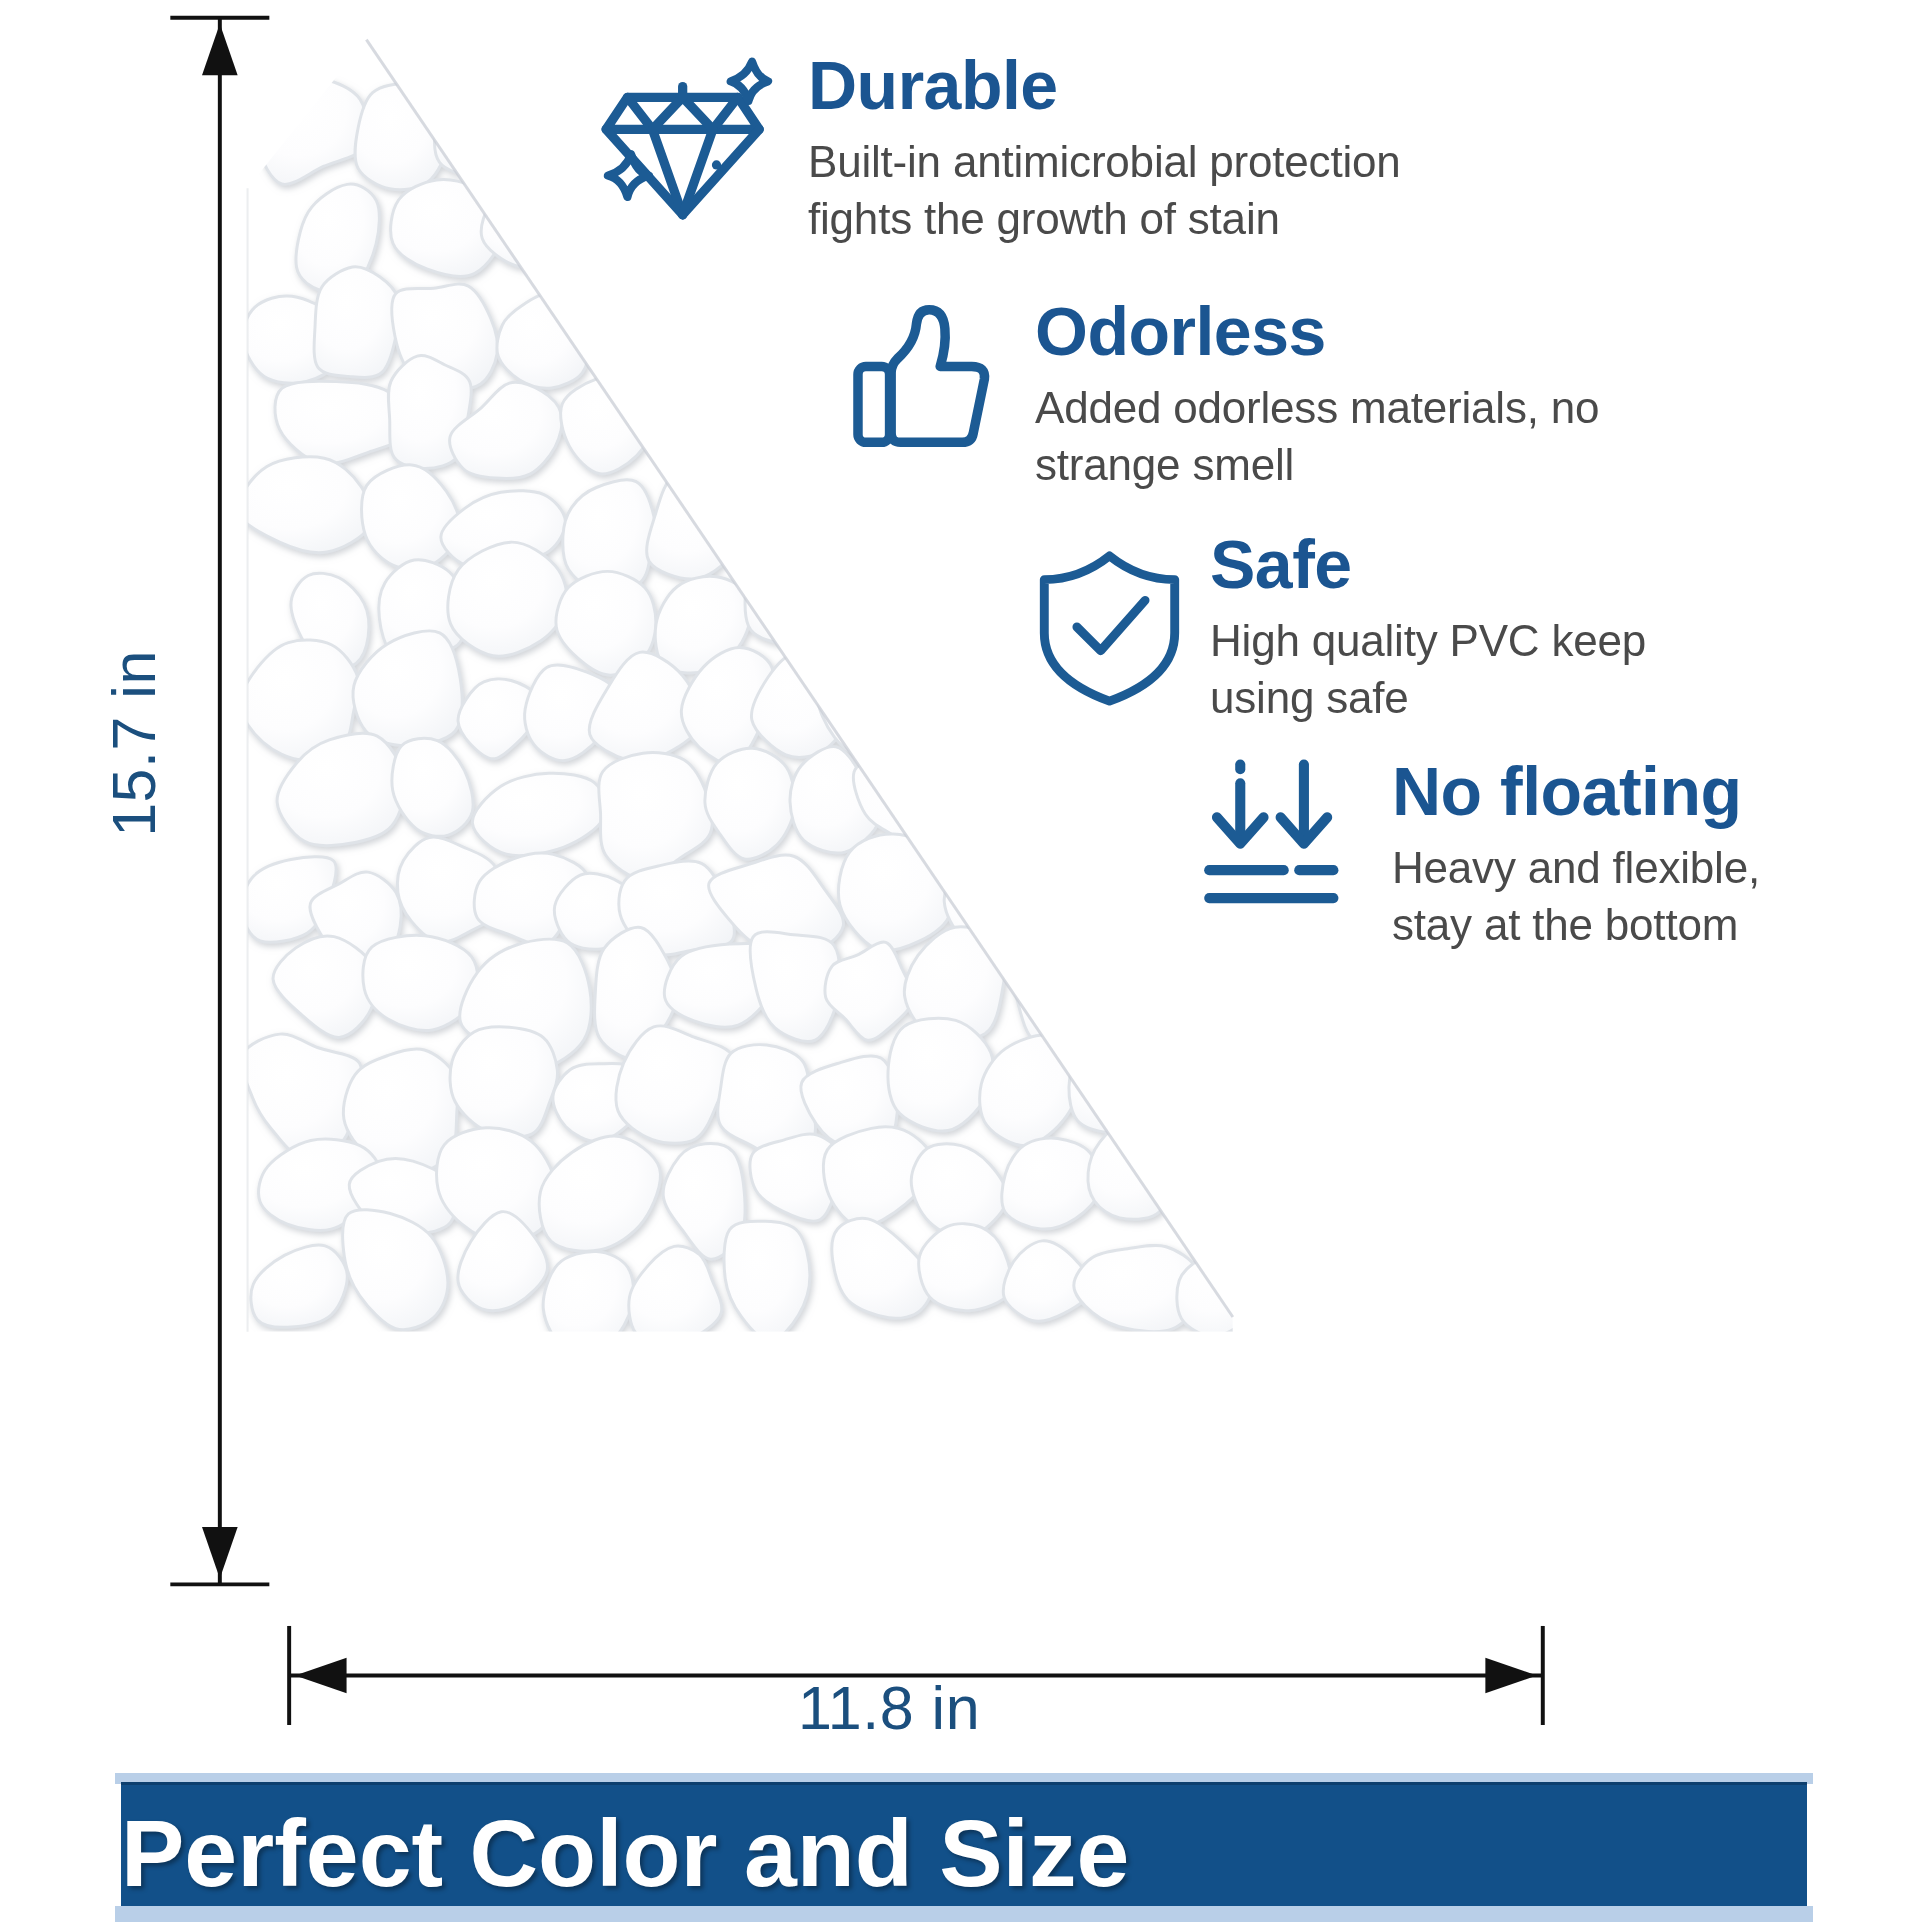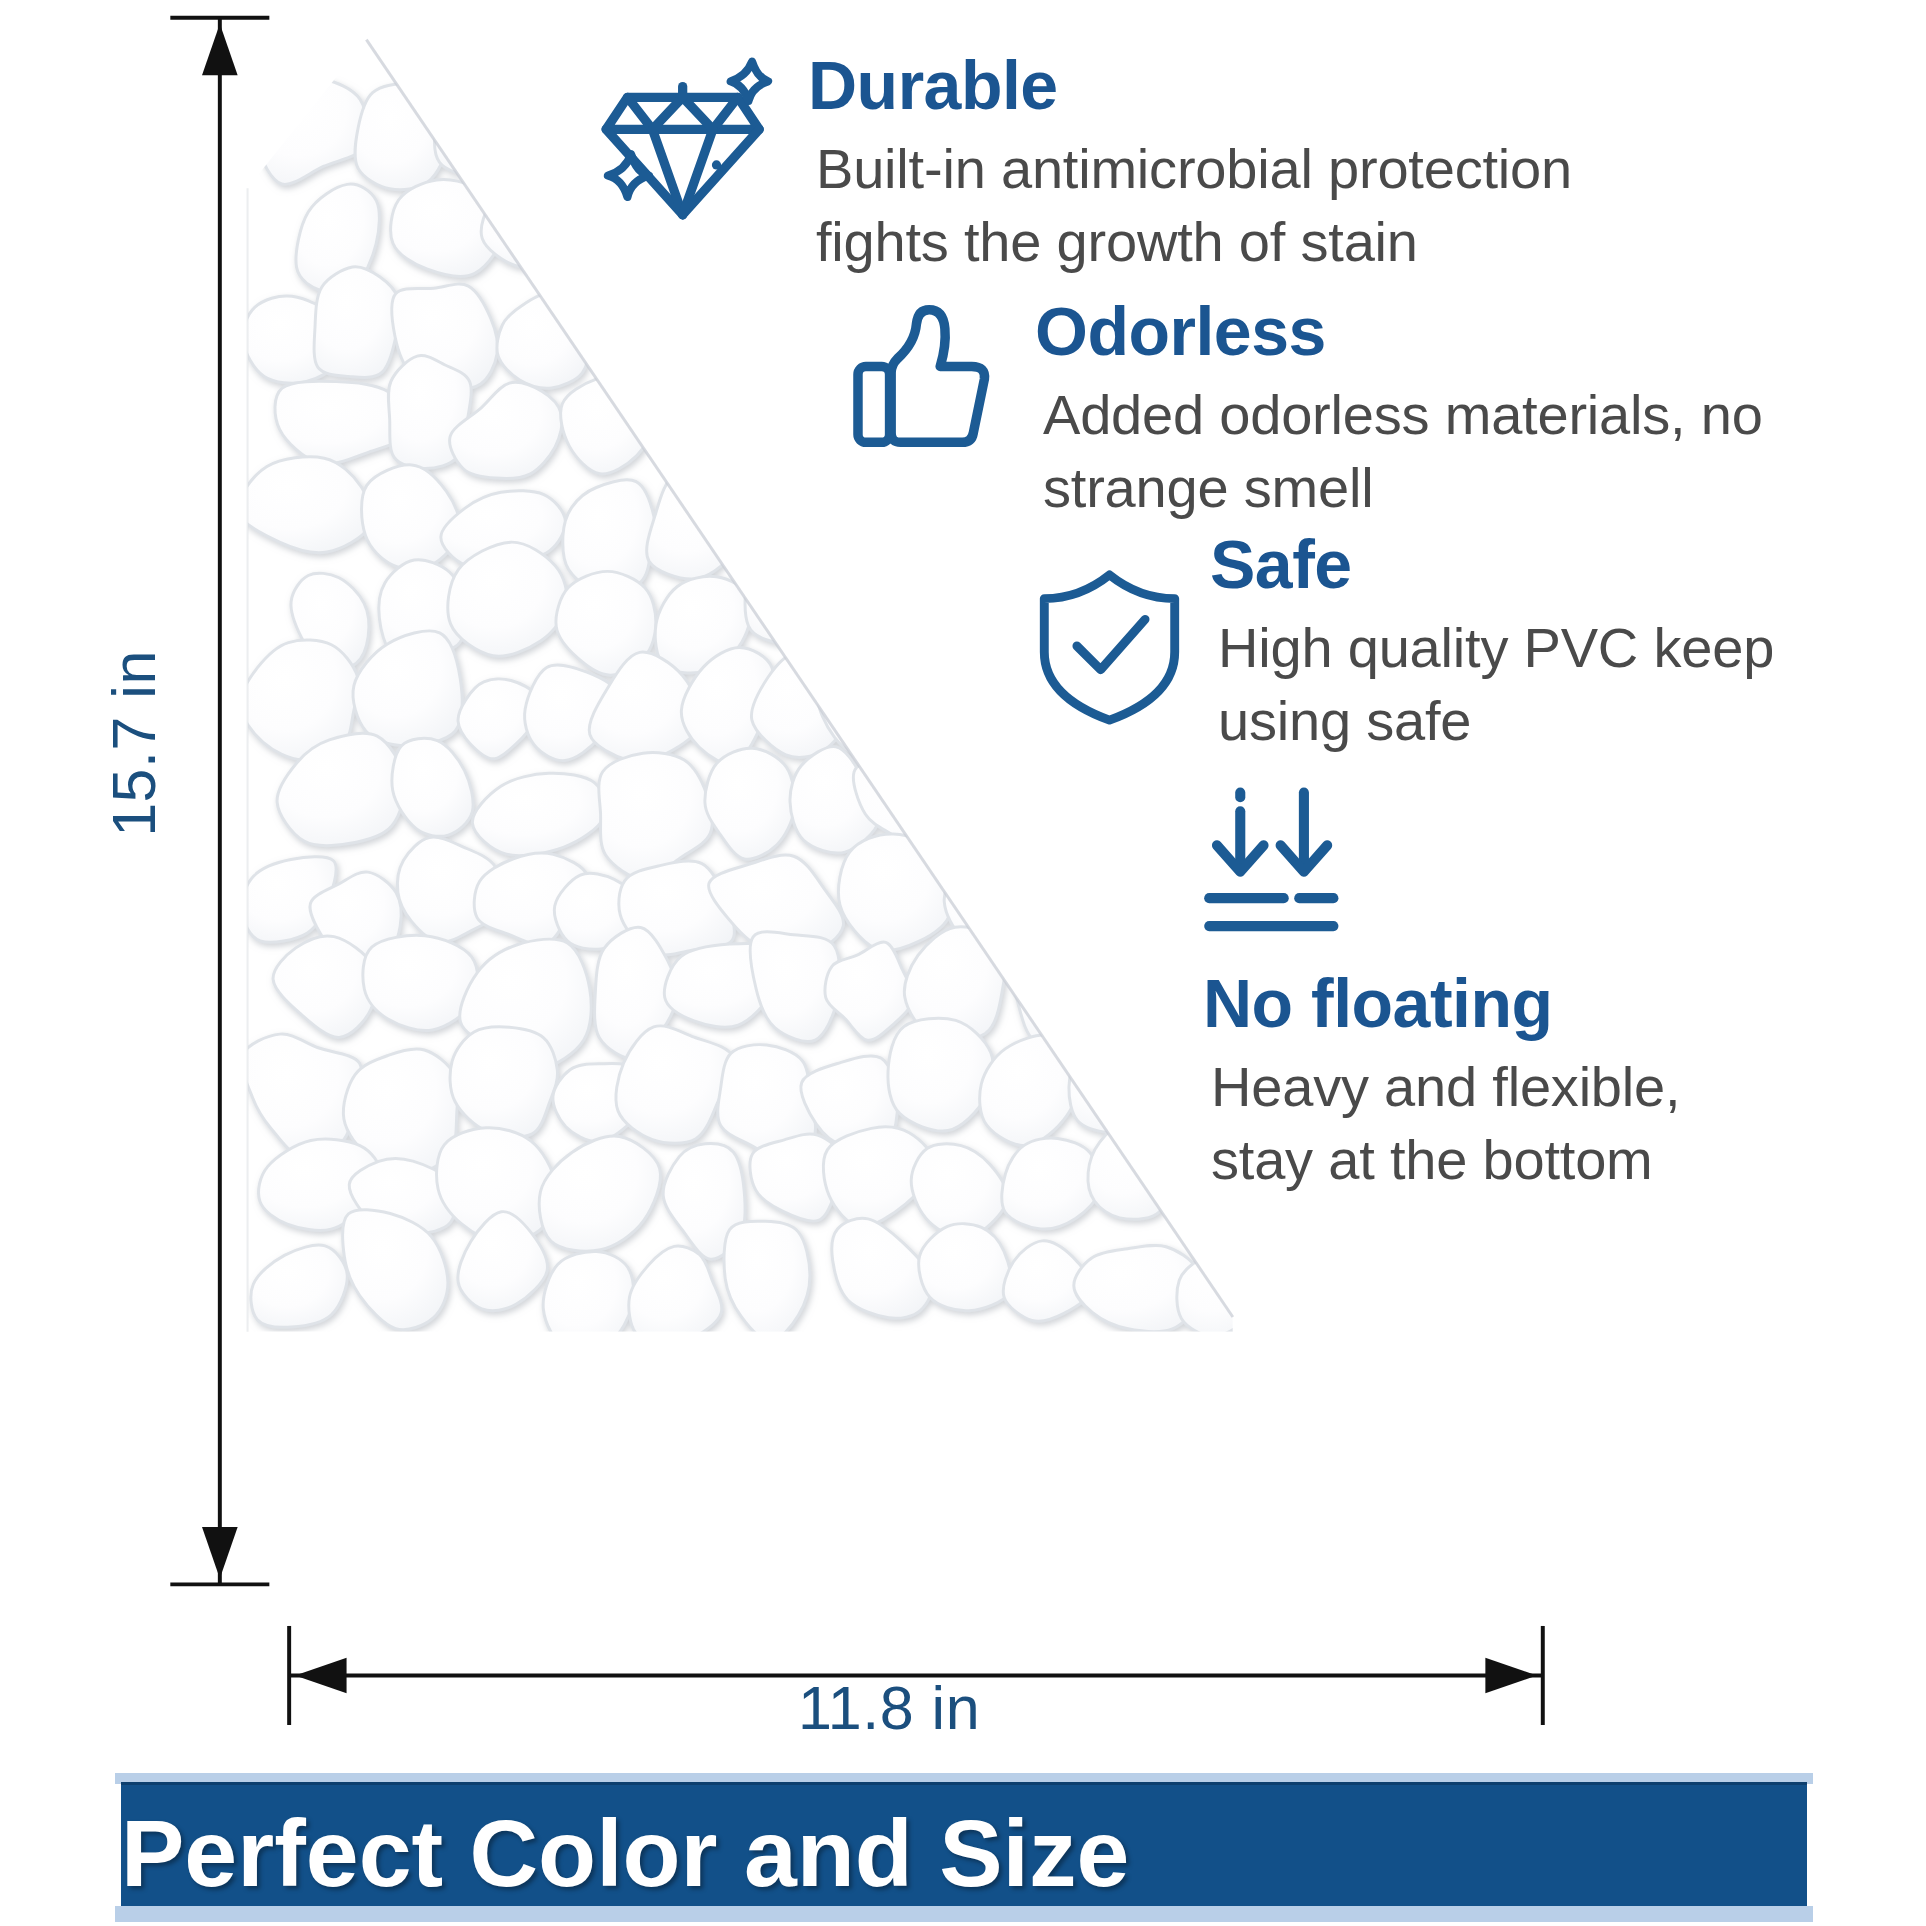--- a/index.html
+++ b/index.html
@@ -53,31 +53,31 @@
     color:#1B5591;
     font-size:68px;
     font-weight:bold;
     line-height:1.0;
     margin:0 0 14px 0;
     white-space:nowrap;
     letter-spacing:-0.5px;
   }
   .fdesc{
     color:#4A4A4A;
-    font-size:56px;
+    font-size:44px;
     font-weight:400;
     line-height:1.30;
-    margin:8px;
+    margin:0;
     letter-spacing:-0.2px;
   }
 
   #feat-durable   { left:594px;  top:51px;  }
   #feat-odorless  { left:846px;  top:297px;justify-content:center; }
   #feat-safe      { left:1035px; top:530px;align-items:center; }
-  #feat-nofloat   { left:1203px; top:785px;flex-direction:column; }
+  #feat-nofloat   { left:1203px; top:757px; }
 
   
   #banner{
     position:absolute;
     left:121px; top:1782px;
     width:1686px; height:139px;
     background:#125089;
     box-sizing:border-box;
     display:flex;align-items:center;justify-content:flex-start;
     border-top:3px solid #0d3f6e;

